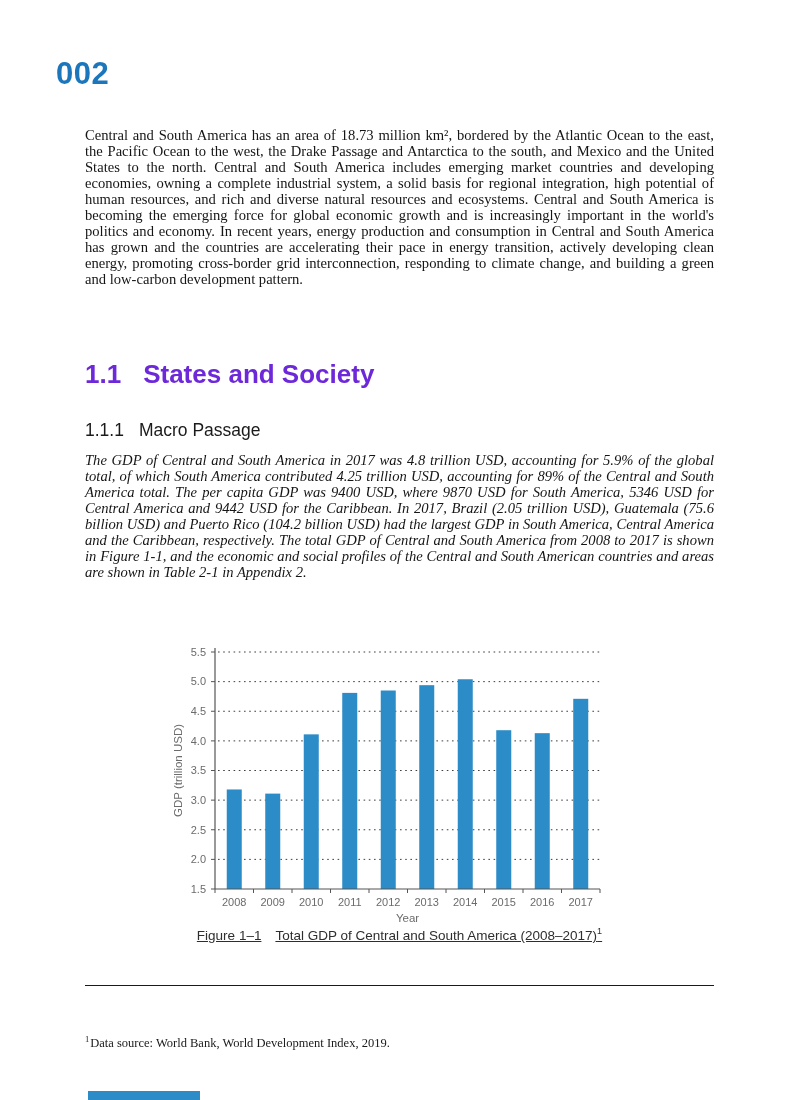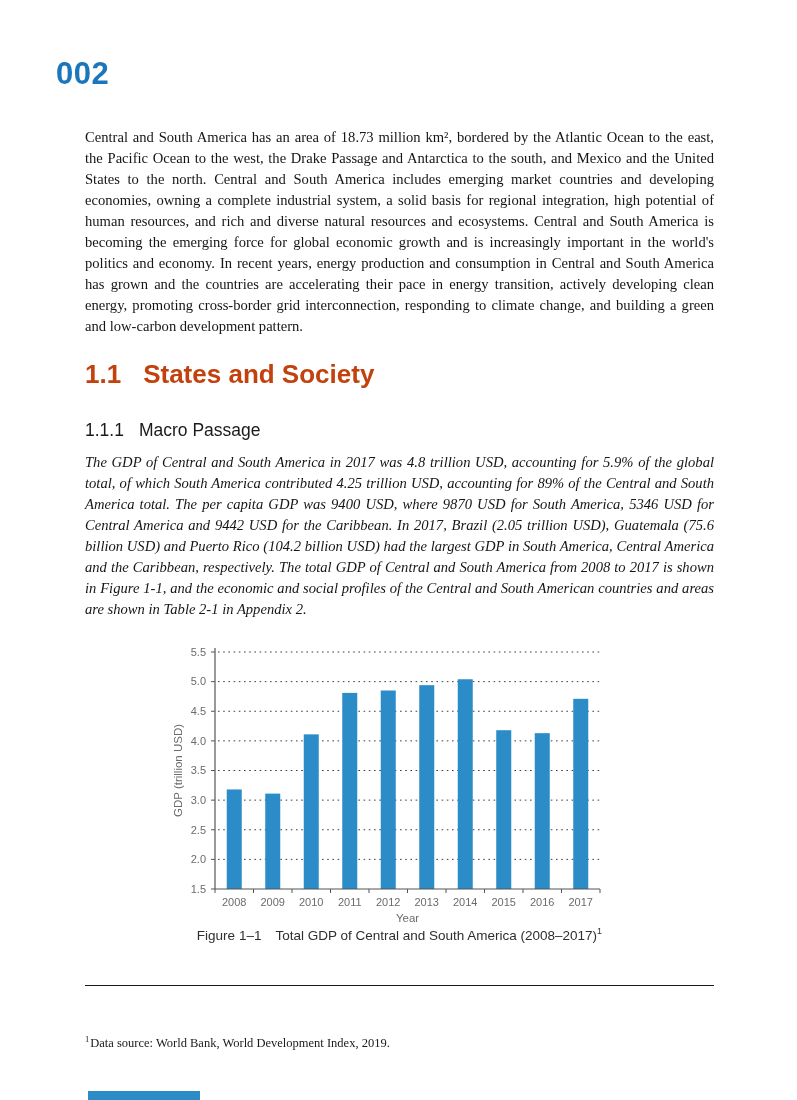--- a/index.html
+++ b/index.html
@@ -14,49 +14,49 @@
   .page-number{
     position:absolute;left:42px;top:56px;
     font-family:"Liberation Sans", sans-serif;
     font-weight:bold;font-size:31px;letter-spacing:0.5px;
     color:#1b76bc;
     margin-left:14px;
   }
   .body-text{
     position:absolute;left:85px;width:629px;
     margin:0;
-    font-size:14.6px;line-height:21px;
+    font-size:14.6px;line-height:16px;
     text-align:justify;
     color:#151515;
   }
   .p1{top:127px;}
   .p2{top:452px;font-style:italic;}
   .h1{
     position:absolute;left:85px;top:359px;margin:0;
     font-family:"Liberation Sans", sans-serif;
-    font-weight:bold;font-size:26px;color:#c2410c;
+    font-weight:bold;font-size:26px;color:#6d28d9;
     display:flex;gap:22px;align-items:baseline;
   }
   .h2{
     position:absolute;left:85px;top:420px;margin:0;
     font-family:Liberation Sans, sans-serif;
     font-weight:normal;font-size:17.5px;color:#1a1a1a;
     display:flex;gap:15px;align-items:baseline;
   }
   .chart-wrap{
     position:absolute;left:170px;top:636px;width:470px;height:296px;
     margin:0;
   }
   .tick{font:11px "Liberation Sans", sans-serif;fill:#6b6b6b;}
   .axis-label{font:11.5px "Liberation Sans", sans-serif;fill:#6b6b6b;}
   .figcaption{
     position:absolute;left:85px;top:926px;width:629px;
     text-align:center;
     font-family:"Liberation Sans", sans-serif;
-    font-size:13.5px;color:#2e2e2e;
+    font-size:13.5px;color:#2e2e2e;text-decoration:underline;
   }
   .figcaption .cap-label{margin-right:14px;}
   .figcaption sup{font-size:9px;}
   .footnote-rule{
     position:absolute;left:85px;top:985px;width:629px;height:0;
     border-top:1.5px solid #1a1a1a;
   }
   .footnote{
     position:absolute;left:85px;top:998px;width:629px;
     font-family:"Liberation Serif", serif;

